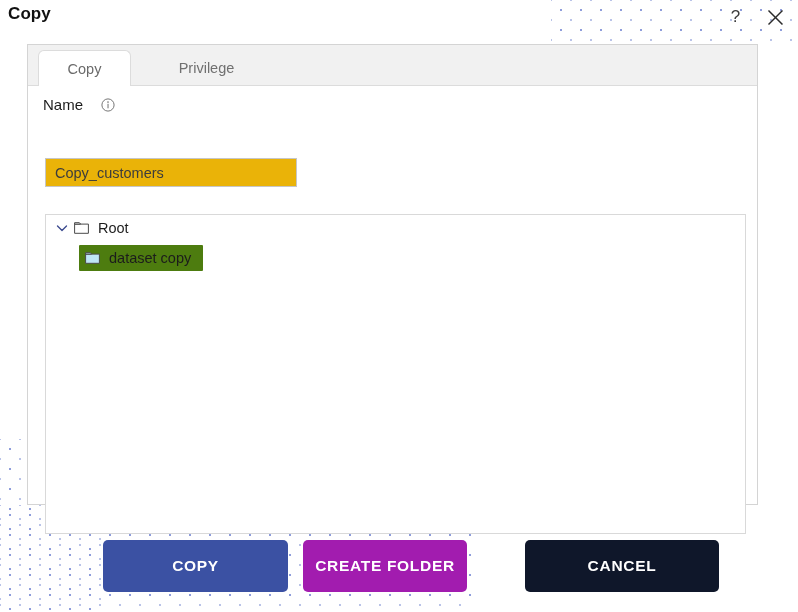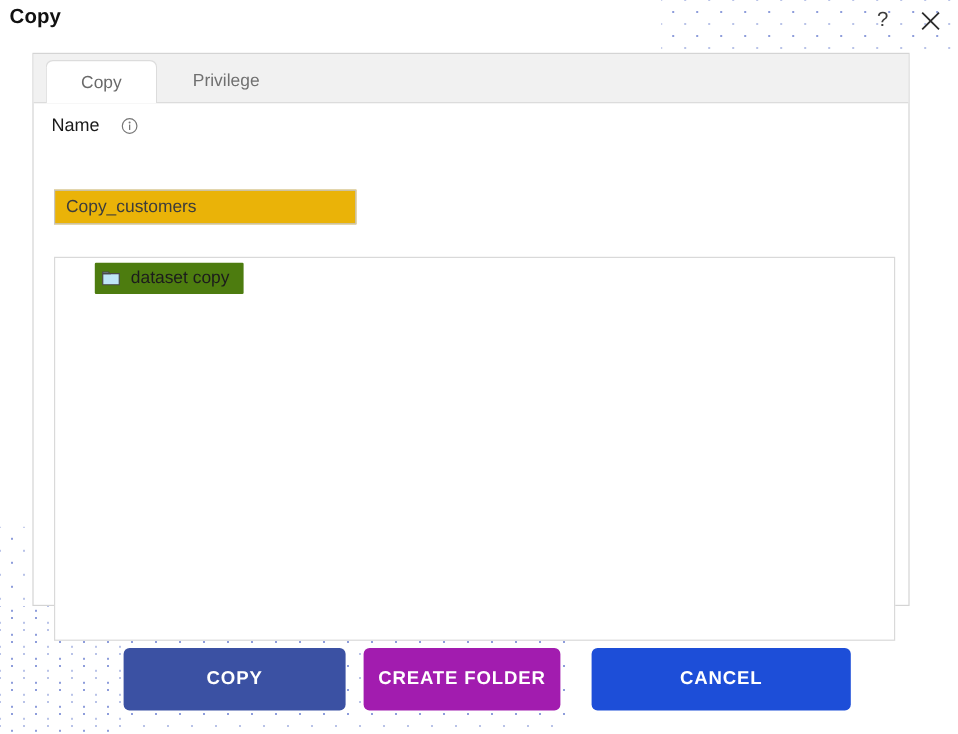--- a/index.html
+++ b/index.html
@@ -115,21 +115,21 @@
     user-select: none;
   }
   .tab.active {
     background: #ffffff;
     border: 1px solid #dcdcdc;
     border-bottom: none;
     border-radius: 6px 6px 0 0;
     color: #6a6a6a;
   }
   #tab-copy { left: 10px; width: 93px; }
-  #tab-privilege { left: 108px; width: 105px; }
+  #tab-privilege { left: 126px; width: 105px; }
 
   
   #dialog-body {
     position: relative;
     padding: 0;
   }
 
   #name-row {
     position: absolute;
     left: 15px;
@@ -241,23 +241,23 @@
     left: 103px;
     width: 185px;
     background: #3b51a3;
   }
   #create-folder-button {
     left: 303px;
     width: 164px;
     background: #a21caf;
   }
   #cancel-button {
-    left: 493px;
-    width: 216px;
-    background: #1d4ed8;
+    left: 525px;
+    width: 194px;
+    background: #0f172a;
   }
 </style>
 </head>
 <body>
 
 <div class="dots" id="dots-top-right"></div>
 <div class="dots" id="dots-bottom-left"></div>
 <div class="dots" id="dots-bottom-band"></div>
 
 <div id="window-header">
@@ -302,20 +302,34 @@
           <circle cx="7" cy="4" r="0.85" fill="#767676"></circle>
           <rect x="6.5" y="5.8" width="1.05" height="4.5" fill="#767676"></rect>
         </svg>
       </span>
     </div>
 
     <input id="name-input" type="text" value="Copy_customers" style="">
 
     <div id="tree-panel">
 
+      <div class="tree-row" id="tree-row-root">
+        <span class="chevron-icon">
+          <svg width="14" height="14" viewBox="0 0 14 14">
+            <polyline points="2.5,5 7,9.5 11.5,5" fill="none" stroke="#3d4b8f" stroke-width="1.35" stroke-linecap="round" stroke-linejoin="round"></polyline>
+          </svg>
+        </span>
+        <span class="folder-icon">
+          <svg width="15" height="14" viewBox="0 0 15 14">
+            <path d="M0.6,3.1 L0.6,12.3 L14.4,12.3 L14.4,3.1 Z" fill="#ffffff" stroke="#4a4a4a" stroke-width="1"></path>
+            <path d="M0.6,3.1 L0.6,1.7 L5.4,1.7 L6.6,3.1 Z" fill="#ffffff" stroke="#4a4a4a" stroke-width="1"></path>
+          </svg>
+        </span>
+        <span class="tree-label">Root</span>
+      </div>
 
       <div class="tree-row" id="tree-row-dataset-copy">
         <span class="folder-icon">
           <svg width="15" height="14" viewBox="0 0 15 14">
             <path d="M0.6,3.1 L0.6,12.3 L14.4,12.3 L14.4,3.1 Z" fill="#bfe6f7" stroke="#4a4a4a" stroke-width="1"></path>
             <path d="M0.6,3.1 L0.6,1.7 L5.4,1.7 L6.6,3.1 Z" fill="#bfe6f7" stroke="#4a4a4a" stroke-width="1"></path>
           </svg>
         </span>
         <span class="tree-label">dataset copy</span>
       </div>

